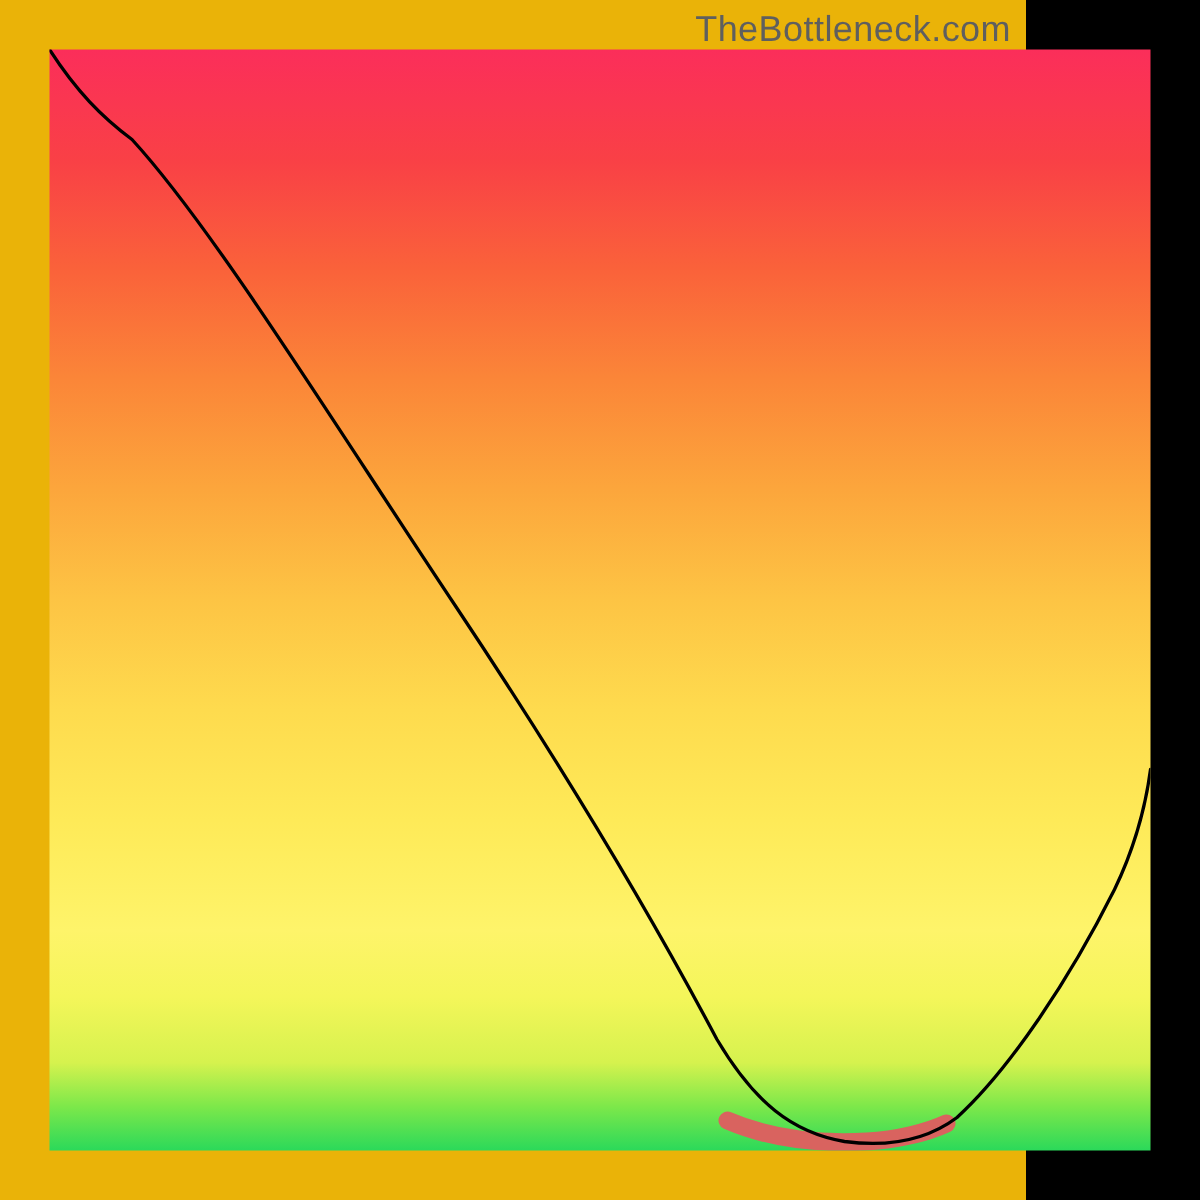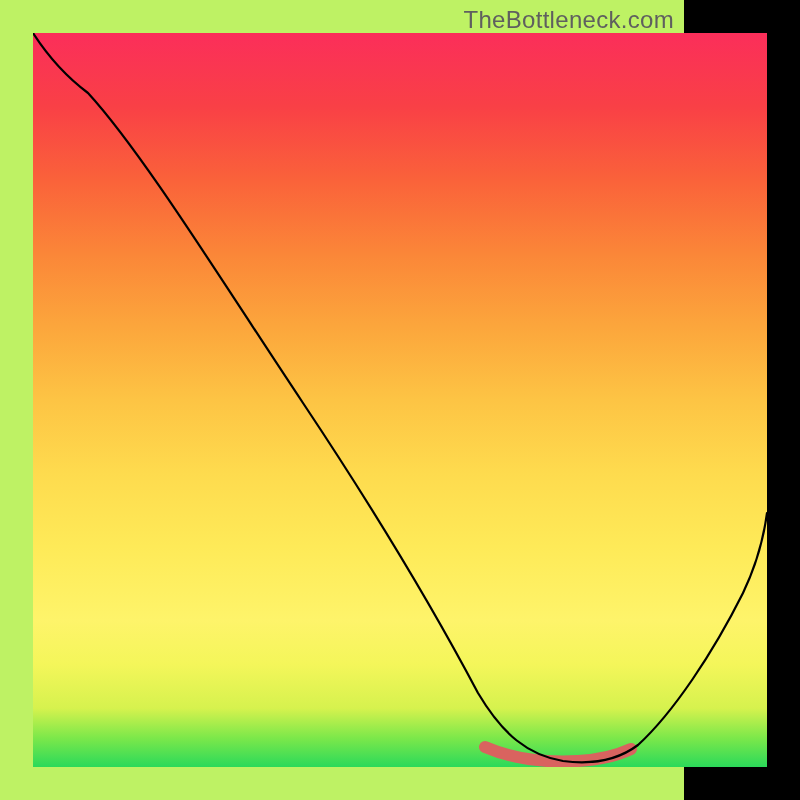--- a/index.html
+++ b/index.html
@@ -8,21 +8,21 @@
     width: 800px;
     height: 800px;
     background: #000;
     overflow: hidden;
     font-family: Arial, Helvetica, sans-serif;
   }
   .frame {
     position: relative;
     width: 684px;
     height: 800px;
-    background: #bef264;
+    background: #eab308;
   }
   .plot {
     position: absolute;
     left: 33px;
     top: 33px;
     width: 734px;
     height: 734px;
     
     background: linear-gradient(
       to top,

